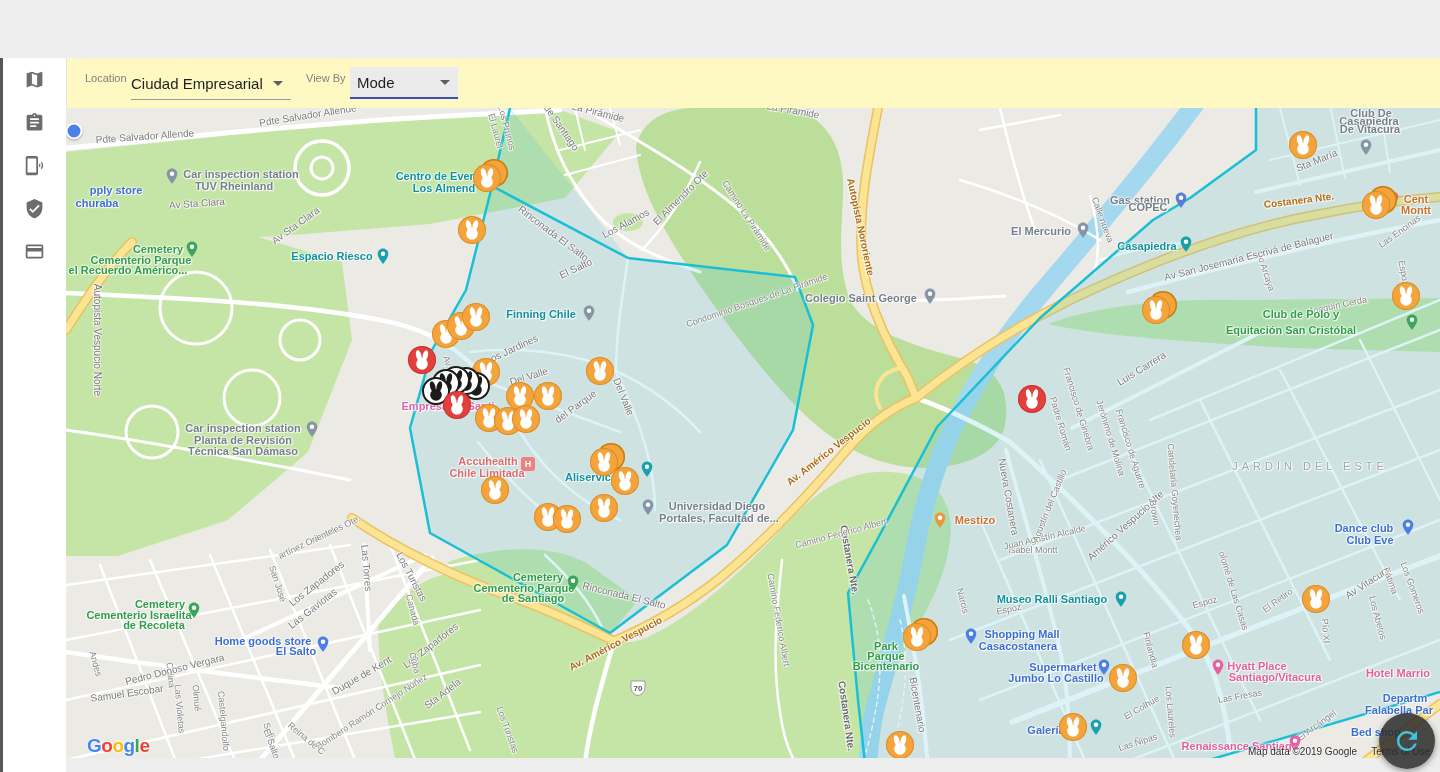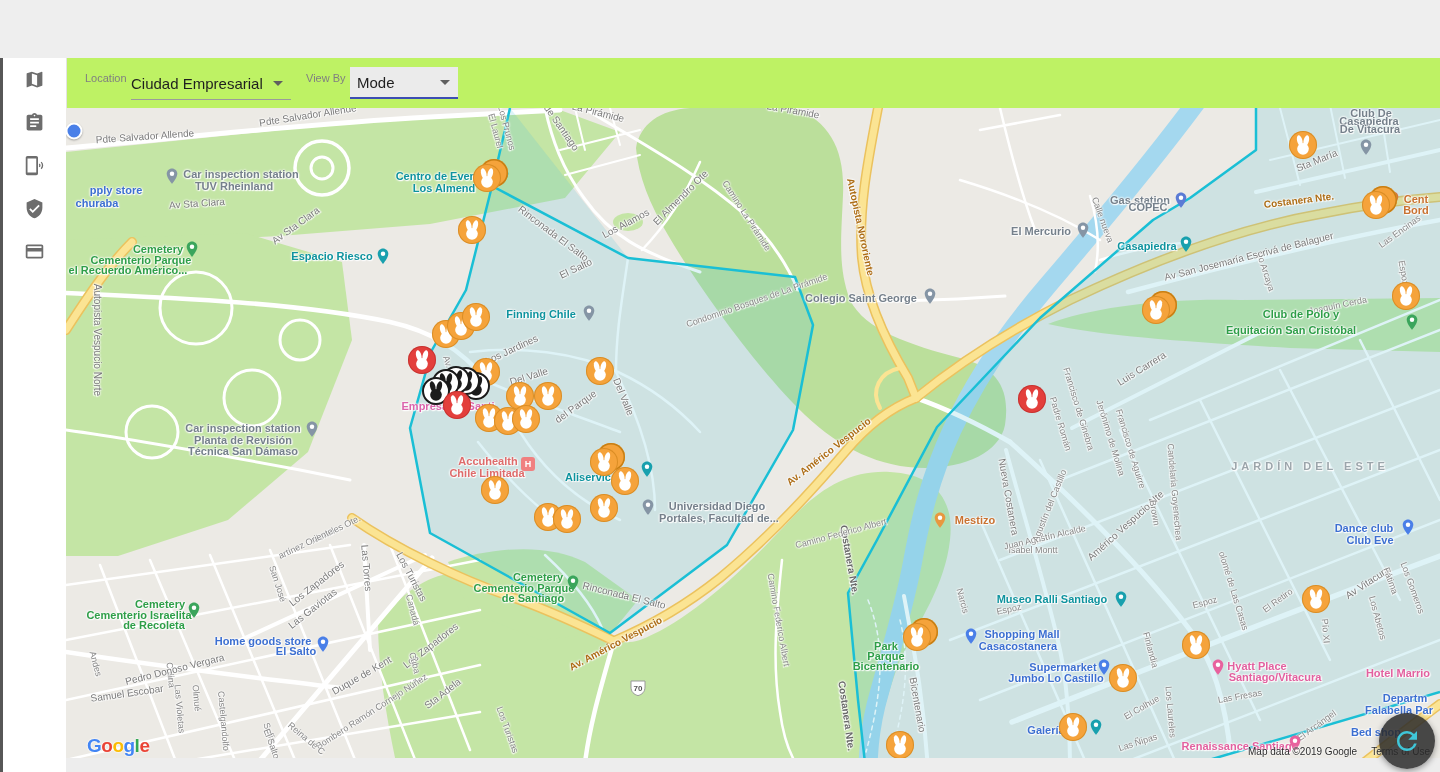--- a/index.html
+++ b/index.html
@@ -12,21 +12,21 @@
   #hamburger span{display:block;height:2.6px;background:#fff;border-radius:2px;}
   #page-title{color:#fff;font-size:17.5px;font-weight:bold;margin-left:30px;letter-spacing:.2px;}
 
   
   #left-edge{position:absolute;left:0;top:58px;width:3px;height:714px;background:#575757;z-index:36;}
   #sidebar{position:absolute;left:3px;top:58px;width:63px;height:714px;background:#fff;z-index:35;}
   .side-item{width:63px;height:43px;display:flex;align-items:center;justify-content:center;cursor:pointer;}
   .side-item svg{width:21px;height:21px;fill:#6d6d6d;}
 
   
-  #toolbar{position:absolute;left:66px;top:58px;width:1374px;height:50px;background:#bef264;z-index:30;border-left:1px solid #e3e3e3;}
+  #toolbar{position:absolute;left:66px;top:58px;width:1374px;height:50px;background:#fef9c3;z-index:30;border-left:1px solid #e3e3e3;}
   .tb-label{position:absolute;font-size:11px;color:#808080;top:14px;}
   #location-label{left:18px;}
   #viewby-label{left:239px;}
   #location-select{position:absolute;left:64px;top:10px;width:160px;height:31px;border-bottom:1px solid #9b9b9b;
                    font-size:15px;color:#1f1f1f;display:flex;align-items:center;cursor:pointer;}
   #viewby-select{position:absolute;left:283px;top:9px;width:108px;height:32px;background:#ebebeb;border-bottom:2px solid #3C4EB3;
                  font-size:15px;color:#1f1f1f;display:flex;align-items:center;padding-left:7px;box-sizing:border-box;cursor:pointer;}
   .dd-arrow{position:absolute;right:8px;width:0;height:0;border-left:5px solid transparent;border-right:5px solid transparent;border-top:5px solid #5f5f5f;}
 
   
@@ -39,21 +39,21 @@
   .L-roadSm{font-size:9px;color:#868686;}
   .L-roadDark{font-size:10px;color:#696969;font-weight:bold;}
   .L-roadOrange{font-size:10px;color:#ad6d16;font-weight:bold;}
   .L-poiGray{font-size:11px;color:#75808b;font-weight:bold;}
   .L-poiTeal{font-size:11px;color:#0e939e;font-weight:bold;}
   .L-poiGreen{font-size:11px;color:#2e9e48;font-weight:bold;}
   .L-poiBlue{font-size:11px;color:#3c6fd1;font-weight:bold;}
   .L-poiPink{font-size:11px;color:#e2609f;font-weight:bold;}
   .L-poiRed{font-size:11px;color:#de6b6b;font-weight:bold;}
   .L-poiOrange{font-size:11px;color:#c97231;font-weight:bold;}
-  .L-district{font-size:11px;color:#9ba5ab;letter-spacing:4px;font-weight:bold;}
+  .L-district{font-size:11px;color:#9ba5ab;letter-spacing:4px;font-weight:normal;}
   .L-area{font-size:11px;color:#db64ac;font-weight:bold;}
 
   .pin{position:absolute;transform:translate(-50%,-100%);}
   .pin svg{display:block;}
   .pin-dot{position:absolute;width:13px;height:13px;border-radius:50%;border:2px solid #fff;transform:translate(-50%,-50%);box-shadow:0 1px 2px rgba(0,0,0,.3);}
   .pin-square{position:absolute;width:14px;height:14px;border-radius:3px;transform:translate(-50%,-50%);
               color:#fff;font-size:9px;font-weight:bold;display:flex;align-items:center;justify-content:center;}
 
   .marker{position:absolute;width:28px;height:28px;border-radius:50%;transform:translate(-50%,-50%);pointer-events:auto;cursor:pointer;}
   .marker svg{position:absolute;left:2px;top:2px;width:24px;height:24px;}
@@ -377,21 +377,21 @@
         <div class="lbl L-poiGreen" style="left: 1235px; top: 207px; --r: 0deg;">Club de Polo y</div>
         <div class="lbl L-poiGreen" style="left: 1225px; top: 223px; --r: 0deg;">Equitación San Cristóbal</div>
         <div class="lbl L-poiGray" style="left: 1305px; top: 6px; --r: 0deg;">Club De</div>
         <div class="lbl L-poiGray" style="left: 1303px; top: 14px; --r: 0deg;">Casapiedra</div>
         <div class="lbl L-poiGray" style="left: 1304px; top: 22px; --r: 0deg;">De Vitacura</div>
         <div class="lbl L-poiGray" style="left: 1074px; top: 93px; --r: 0deg;">Gas station</div>
         <div class="lbl L-poiGray" style="left: 1082px; top: 100px; --r: 0deg;">COPEC</div>
         <div class="lbl L-poiGray" style="left: 975px; top: 124px; --r: 0deg;">El Mercurio</div>
         <div class="lbl L-poiTeal" style="left: 1081px; top: 139px; --r: 0deg;">Casapiedra</div>
         <div class="lbl L-poiOrange" style="left: 1350px; top: 92px; --r: 0deg;">Cent</div>
-        <div class="lbl L-poiOrange" style="left: 1350px; top: 103px; --r: 0deg;">Bord</div>
+        <div class="lbl L-poiOrange" style="left: 1350px; top: 103px; --r: 0deg;">Montt</div>
         <div class="lbl L-poiBlue" style="left: 1298px; top: 421px; --r: 0deg;">Dance club</div>
         <div class="lbl L-poiBlue" style="left: 1304px; top: 433px; --r: 0deg;">Club Eve</div>
         <div class="lbl L-district" style="left: 1244px; top: 359px; --r: 0deg;">JARDÍN DEL ESTE</div>
       </div>
   <div id="pin-layer">
         <div class="pin" style="left: 106px; top: 77px;">
           <svg width="13" height="17" viewBox="0 0 24 32">
             <path fill="#8595A5" d="M12 1C6.5 1 2 5.5 2 11c0 7.5 10 19 10 19s10-11.5 10-19C22 5.5 17.5 1 12 1z"></path>
             <circle cx="12" cy="11" r="4.2" fill="#fff"></circle>
           </svg>

